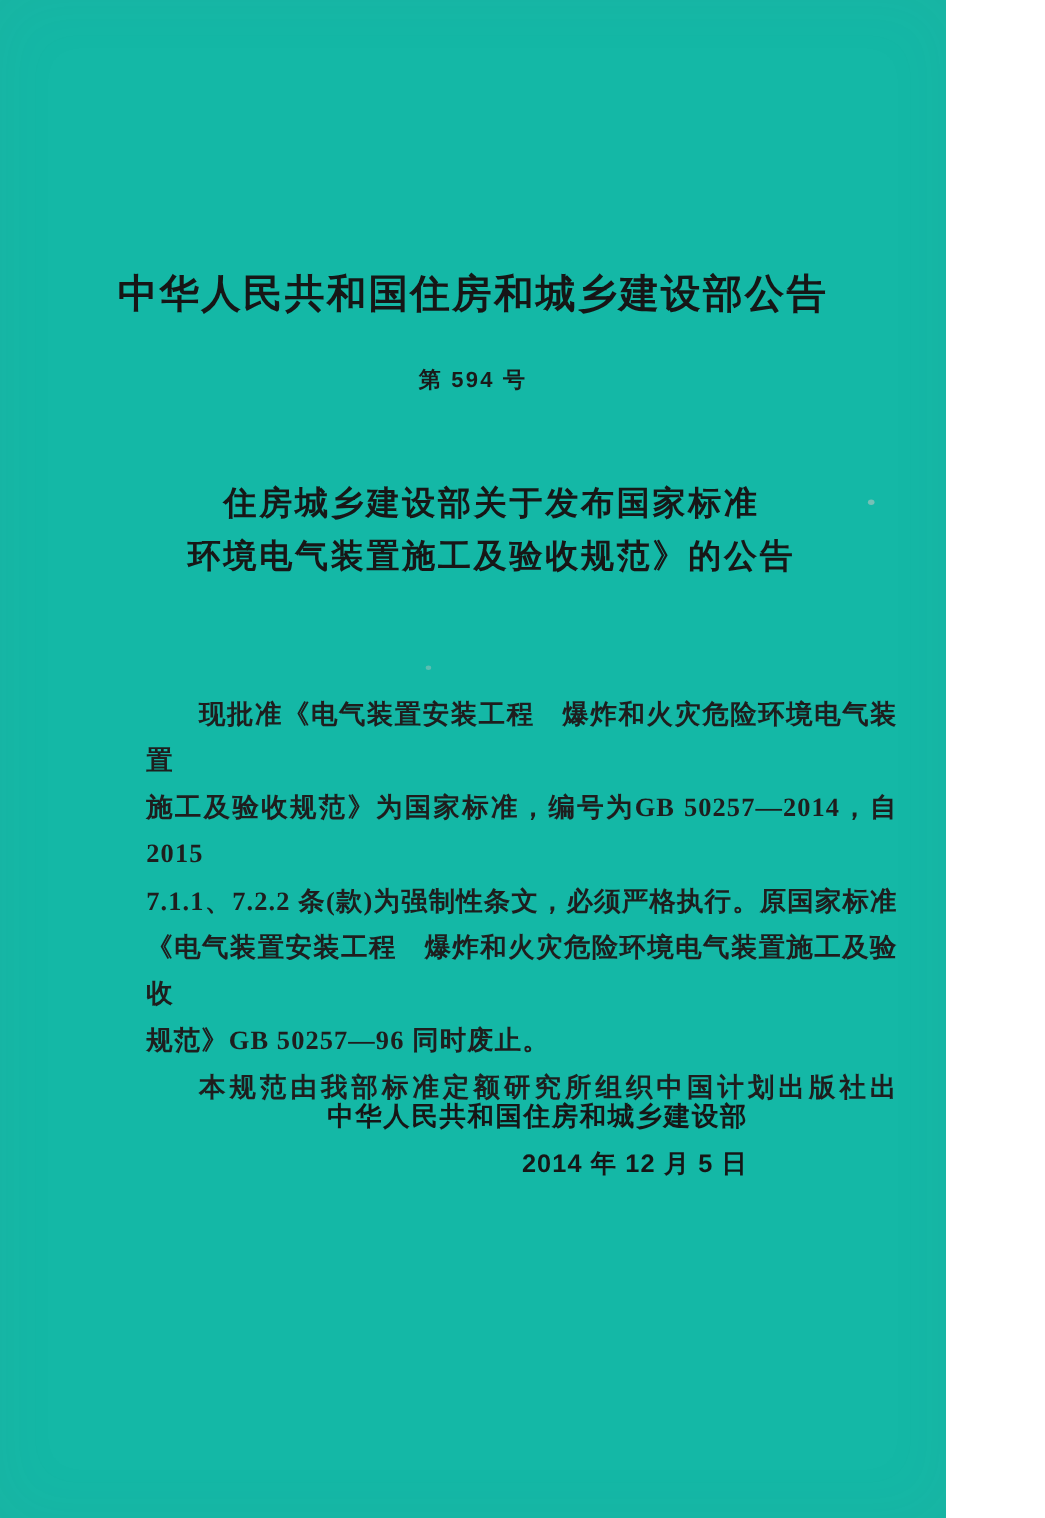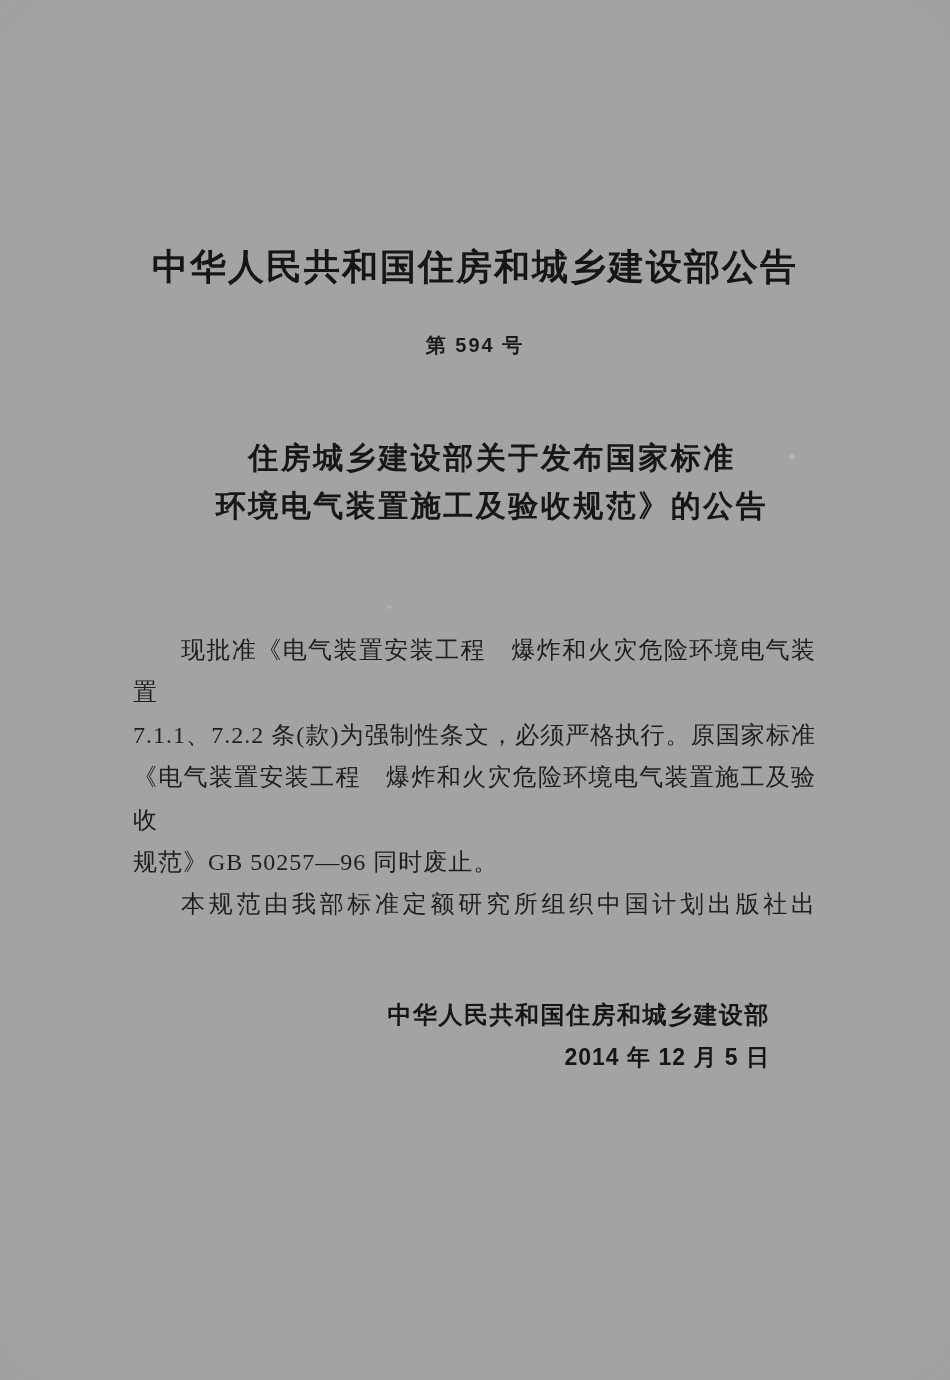--- a/index.html
+++ b/index.html
@@ -6,23 +6,23 @@
   html, body { background: #ffffff; }
   body {
     width: 950px;
     height: 1380px;
     position: relative;
     font-family: "Liberation Serif", serif;
   }
   .page {
     position: absolute;
     inset: 0;
-    width: 950px;
+    width: 860px;
     height: 1380px;
-    background: #a3a3a3;
+    background: #14b8a6;
     box-shadow: inset 0 0 60px rgba(120,120,115,0.06);
     overflow: hidden;
     color: #1c1c1c;
   }
   .title {
     position: absolute;
     top: 243px;
     left: 0;
     width: 100%;
     text-align: center;
@@ -57,21 +57,21 @@
     letter-spacing: 2.5px;
     color: #171717;
     padding-left: 34px;
   }
   .body-text {
     position: absolute;
     top: 629px;
     left: 133px;
     width: 683px;
     font-family: "Liberation Serif", serif;
-    font-weight: 400;
+    font-weight: 700;
     font-size: 24px;
     line-height: 42.4px;
     letter-spacing: 1px;
     color: #1e1e1e;
   }
   .bline { text-align: left; }
   .bline.just {
     text-align: justify;
     text-align-last: justify;
     text-justify: inter-character;
@@ -113,20 +113,21 @@
 
   <div class="doc-number">第 594 号</div>
 
   <div class="subtitle">
     <div class="subtitle-line">住房城乡建设部关于发布国家标准</div>
     <div class="subtitle-line">环境电气装置施工及验收规范》的公告</div>
   </div>
 
   <div class="body-text">
     <div class="bline just indent">现批准《电气装置安装工程　爆炸和火灾危险环境电气装置</div>
+    <div class="bline just">施工及验收规范》为国家标准，编号为GB 50257—2014，自 2015</div>
     <div class="bline just">7.1.1、7.2.2 条(款)为强制性条文，必须严格执行。原国家标准</div>
     <div class="bline just">《电气装置安装工程　爆炸和火灾危险环境电气装置施工及验收</div>
     <div class="bline">规范》GB 50257—96 同时废止。</div>
     <div class="bline just indent">本规范由我部标准定额研究所组织中国计划出版社出</div>
   </div>
 
   <div class="sig-block">
     <div class="signature">中华人民共和国住房和城乡建设部</div>
     <div class="sig-date">2014 年 12 月 5 日</div>
   </div>

